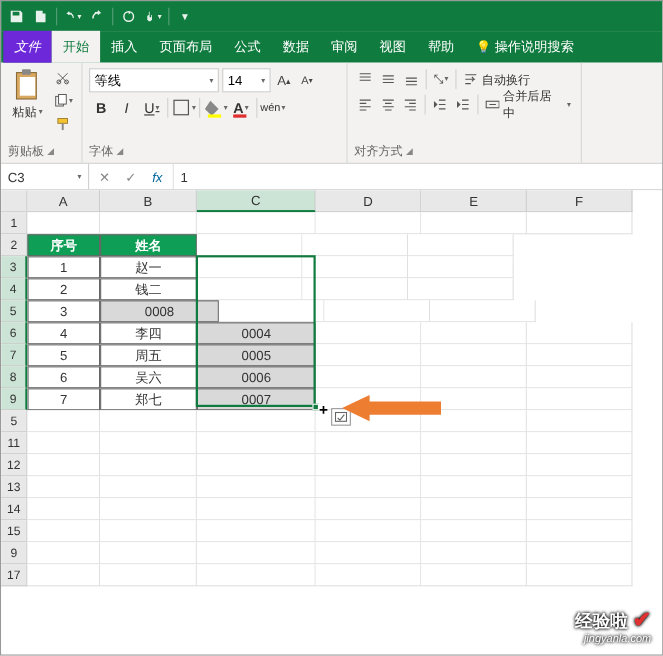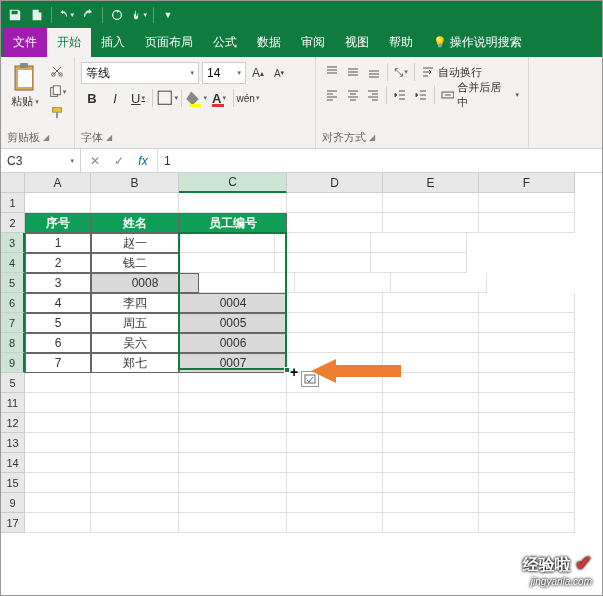--- a/index.html
+++ b/index.html
@@ -8,21 +8,21 @@
 
 .titlebar { height: 28px; background: #0f7b3e; display: flex; align-items: center; padding: 0 6px; gap: 6px; }
 .titlebar .tb-icon { width: 16px; height: 16px; display: flex; align-items: center; justify-content: center; color: #fff; opacity: 0.9; cursor: pointer; }
 .titlebar .sep { width: 1px; height: 16px; background: rgba(255,255,255,0.3); }
 .titlebar svg { width: 14px; height: 14px; }
 
 
 .tabs { height: 28px; background: #0f7b3e; display: flex; align-items: flex-end; padding-left: 2px; }
 .tab { color: #fff; font-size: 12px; padding: 6px 10px; cursor: pointer; }
 .tab.active { background: #f3f2f1; color: #0f7b3e; }
-.tab.file { background: #a21caf; }
+.tab.file { background: #6d28d9; font-style: italic; }
 .tab .bulb { font-size: 11px; margin-right: 3px; }
 
 
 .ribbon { height: 92px; background: #f3f2f1; border-bottom: 1px solid #d0d0d0; display: flex; }
 .group { border-right: 1px solid #d8d8d8; padding: 3px 6px 0 6px; display: flex; flex-direction: column; justify-content: space-between; }
 .group-label { font-size: 11px; color: #666; text-align: center; padding: 2px 0 3px; display: flex; align-items: center; justify-content: flex-start; gap: 3px; }
 .group-label .dlg { font-size: 8px; color: #888; cursor: pointer; }
 .group-body { flex: 1; display: flex; }
 
 
@@ -374,21 +374,20 @@
         <div class="cell" style="width: 66px;"></div>
         <div class="cell" style="width: 88px;"></div>
         <div class="cell" style="width: 108px;"></div>
         <div class="cell" style="width: 96px;"></div>
         <div class="cell" style="width: 96px;"></div>
         <div class="cell" style="width: 96px;"></div>
       </div>
       <div class="cell-row">
         <div class="cell header-cell" style="width: 66px;">序号</div>
         <div class="cell header-cell" style="width: 88px;">姓名</div>
-        <div class="cell header-cell" style="width: 108px;">员工编号</div>
         <div class="cell" style="width: 96px;"></div>
         <div class="cell" style="width: 96px;"></div>
         <div class="cell" style="width: 96px;"></div>
       </div>
       <div class="cell-row">
         <div class="cell data-cell" style="width: 66px;">1</div>
         <div class="cell data-cell" style="width: 88px;">赵一</div>
         <div class="cell" style="width: 96px;"></div>
         <div class="cell" style="width: 96px;"></div>
         <div class="cell" style="width: 96px;"></div>

